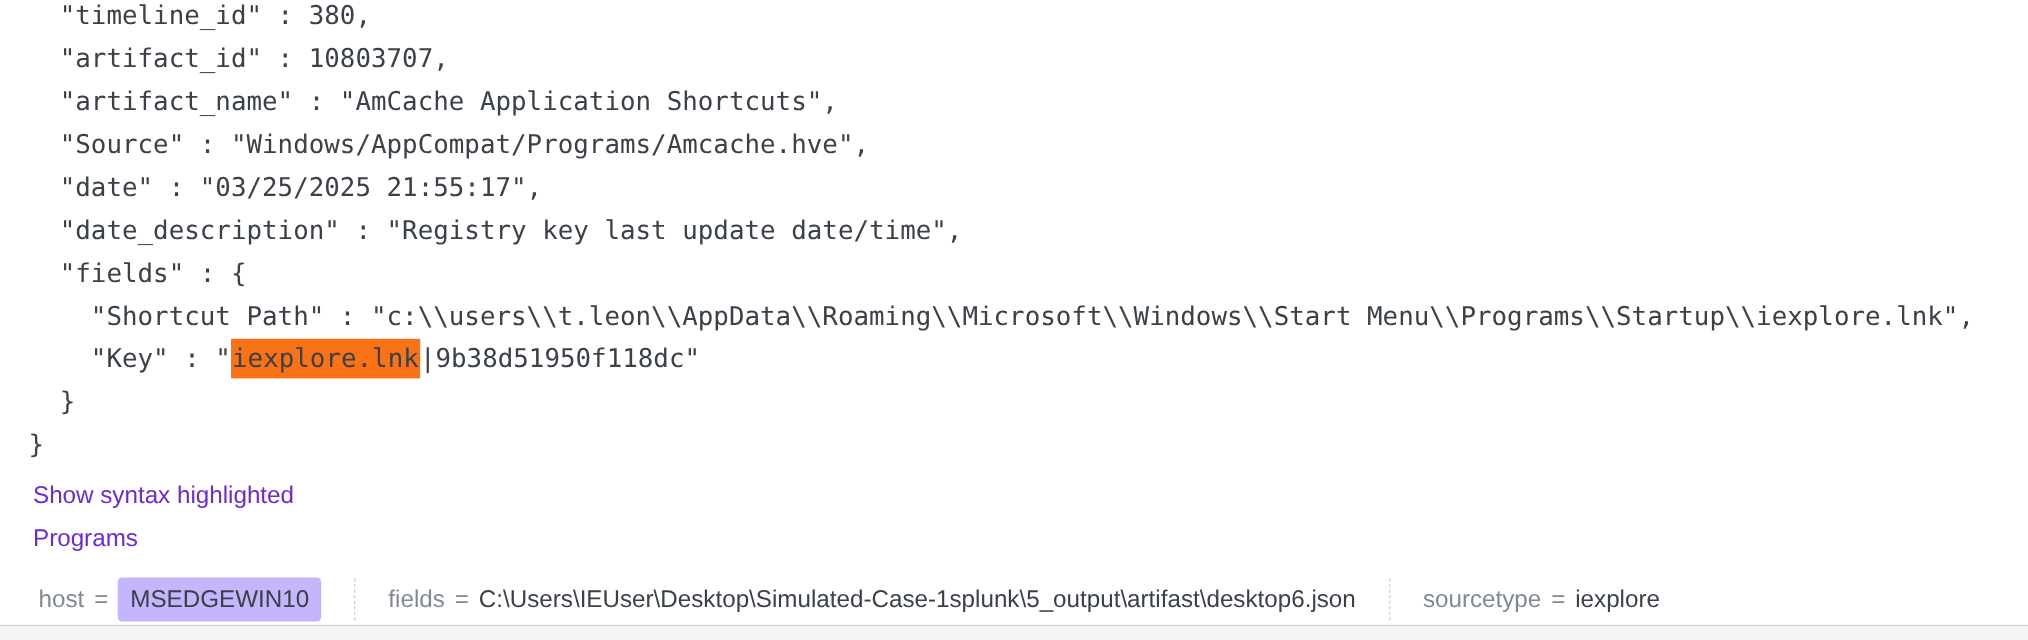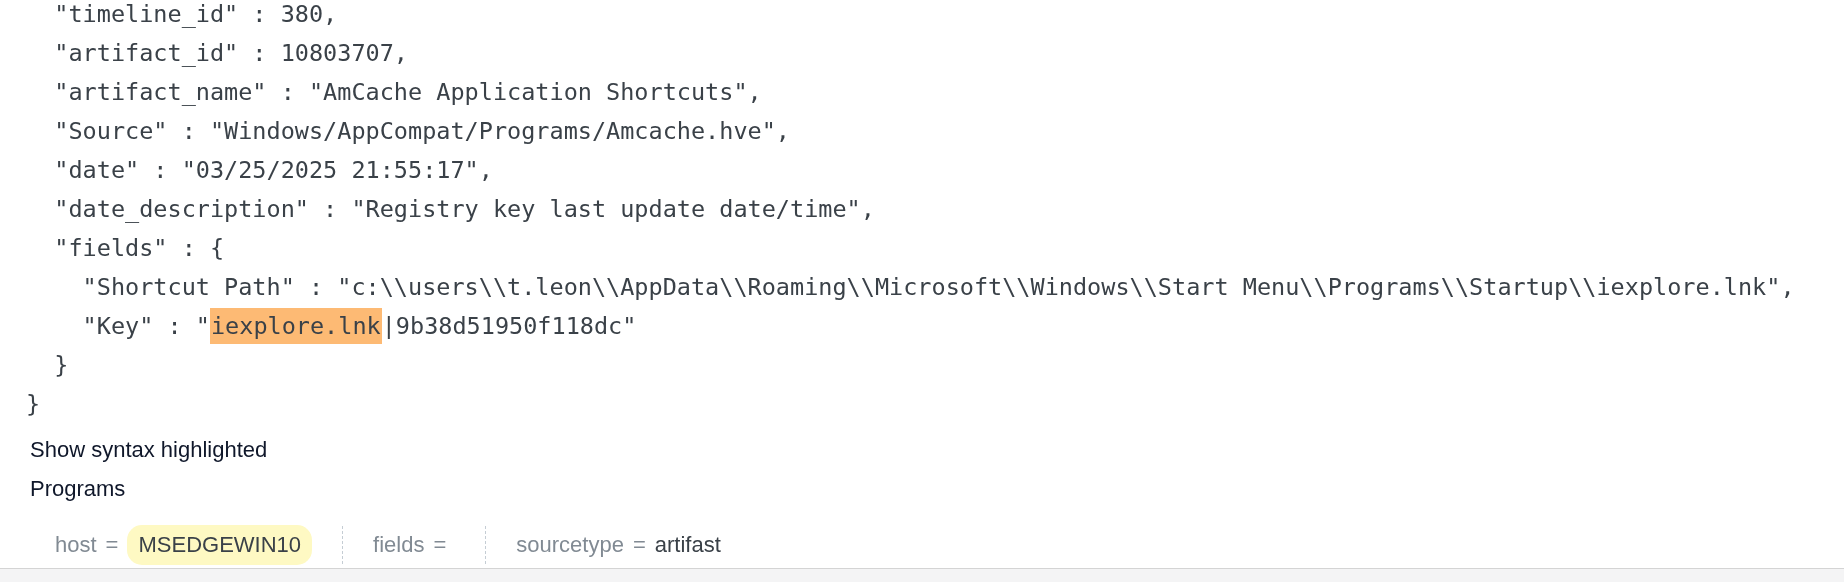--- a/index.html
+++ b/index.html
@@ -16,54 +16,54 @@
     padding: 0 0 0 26px;
     font-family: "DejaVu Sans Mono", "Liberation Mono", monospace;
     font-size: 23.5px;
     line-height: 39px;
     color: #3a4148;
     white-space: pre;
     overflow: hidden;
   }
   .json-line { height: 39px; }
   .hl {
-    background: #fdba74;
+    background: #f97316;
     padding: 4px 1px;
   }
   .event-links {
     margin-top: 6px;
     padding-left: 30px;
   }
   .event-links a {
     display: block;
     font-size: 22px;
     line-height: 39px;
-    color: #0f172a;
+    color: #6d28d9;
     text-decoration: none;
     cursor: pointer;
     width: max-content;
   }
   .event-fields-bar {
     margin-top: 14px;
     height: 46px;
-    padding-left: 55px;
+    padding-left: 35px;
     display: flex;
     align-items: center;
     font-size: 22px;
     color: #3a4148;
     text-align: right;
   }
   .field { display: inline-flex; align-items: center; }
   .flabel { color: #818a93; }
   .fop { color: #818a93; margin: 0 9px; }
   .fvalue { color: #3a4148; }
   .hl-box {
-    background: #fef9c3;
+    background: #c4b5fd;
     padding: 7px 11px;
-    border-radius: 15px;
+    border-radius: 4px;
   }
   .field-divider {
     display: inline-block;
     width: 0;
     height: 38px;
     border-left: 1px dashed #c5cdd4;
     margin: 0 30px;
   }
   .next-row-edge {
     margin-top: 0;
@@ -87,24 +87,25 @@
   <div class="event-fields-bar">
       <span class="field">
         <span class="flabel">host</span>
         <span class="fop">=</span>
         <span class="fvalue hl-box">MSEDGEWIN10</span>
       </span>
       <span class="field-divider"></span>
       <span class="field">
         <span class="flabel">fields</span>
         <span class="fop">=</span>
+        <span class="fvalue">C:\Users\IEUser\Desktop\Simulated-Case-1splunk\5_output\artifast\desktop6.json</span>
       </span>
       <span class="field-divider"></span>
       <span class="field">
         <span class="flabel">sourcetype</span>
         <span class="fop">=</span>
-        <span class="fvalue">artifast</span>
+        <span class="fvalue">iexplore</span>
       </span>
     </div>
 
   <div class="next-row-edge"></div>
 
 </div>
 
 </body></html>

